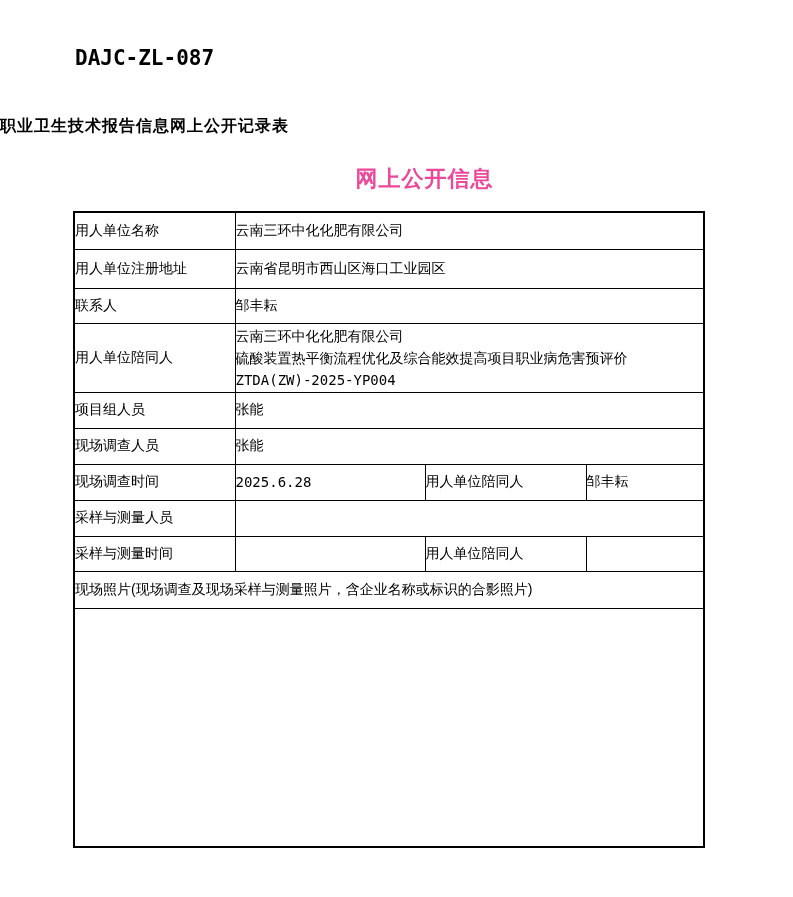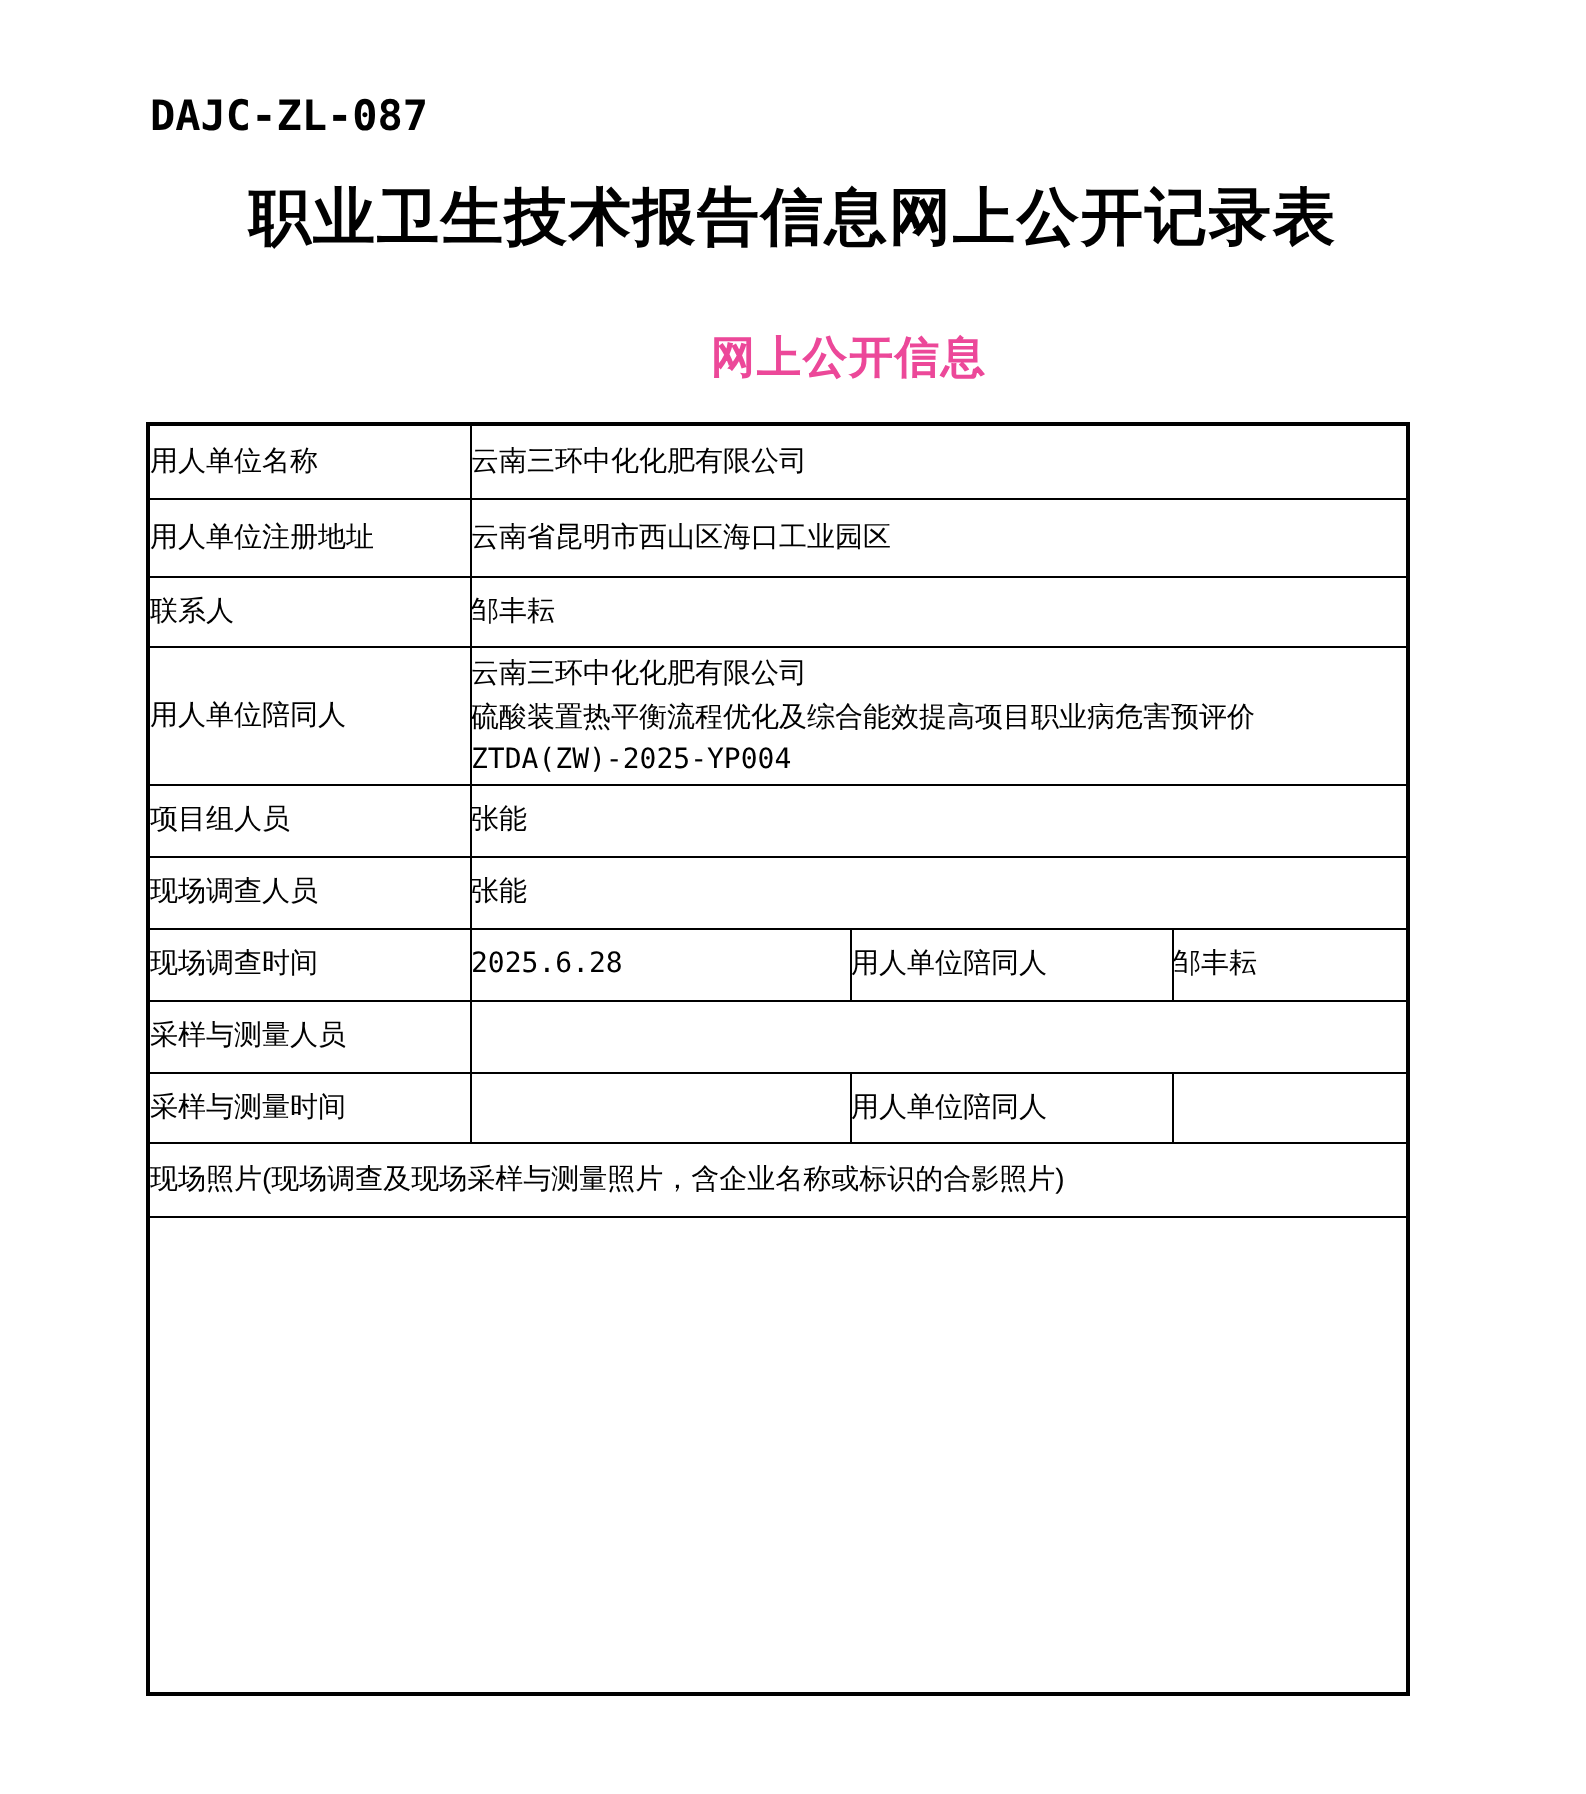--- a/index.html
+++ b/index.html
@@ -22,25 +22,25 @@
     top: 46px;
     font-family: "DejaVu Sans Mono", monospace;
     font-weight: bold;
     font-size: 21px;
     letter-spacing: 0px;
     color: #000000;
   }
   .title {
     position: absolute;
     left: 0;
-    top: 88px;
+    top: 116px;
     width: 100%;
     margin: 0;
-    text-align: center;
-    font-size: 31px;
+    text-align: left;
+    font-size: 16px;
     font-weight: bold;
     letter-spacing: 1px;
     color: #000000;
   }
   .subtitle {
     position: absolute;
     left: 0;
     top: 164px;
     width: 100%;
     margin: 0;

